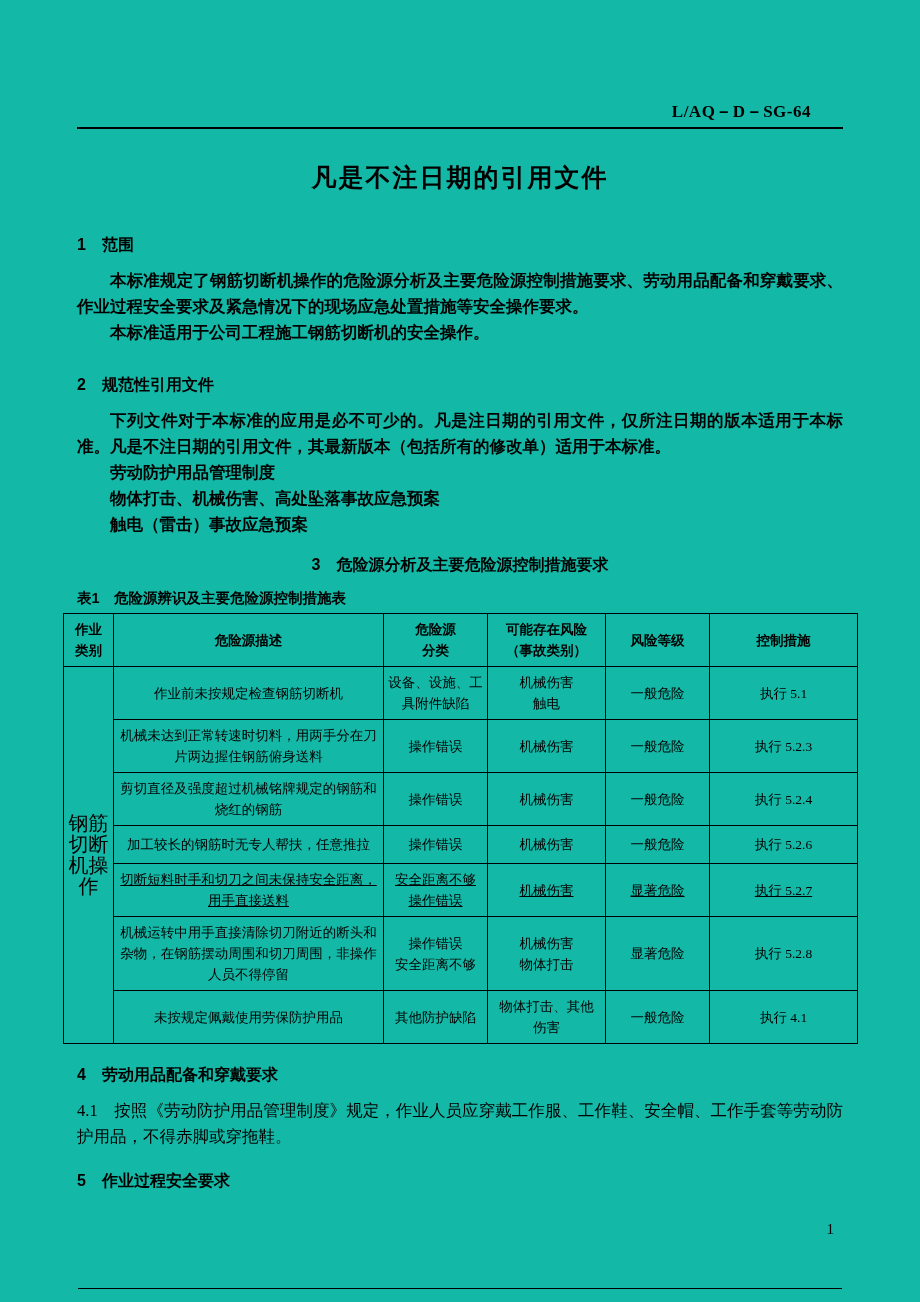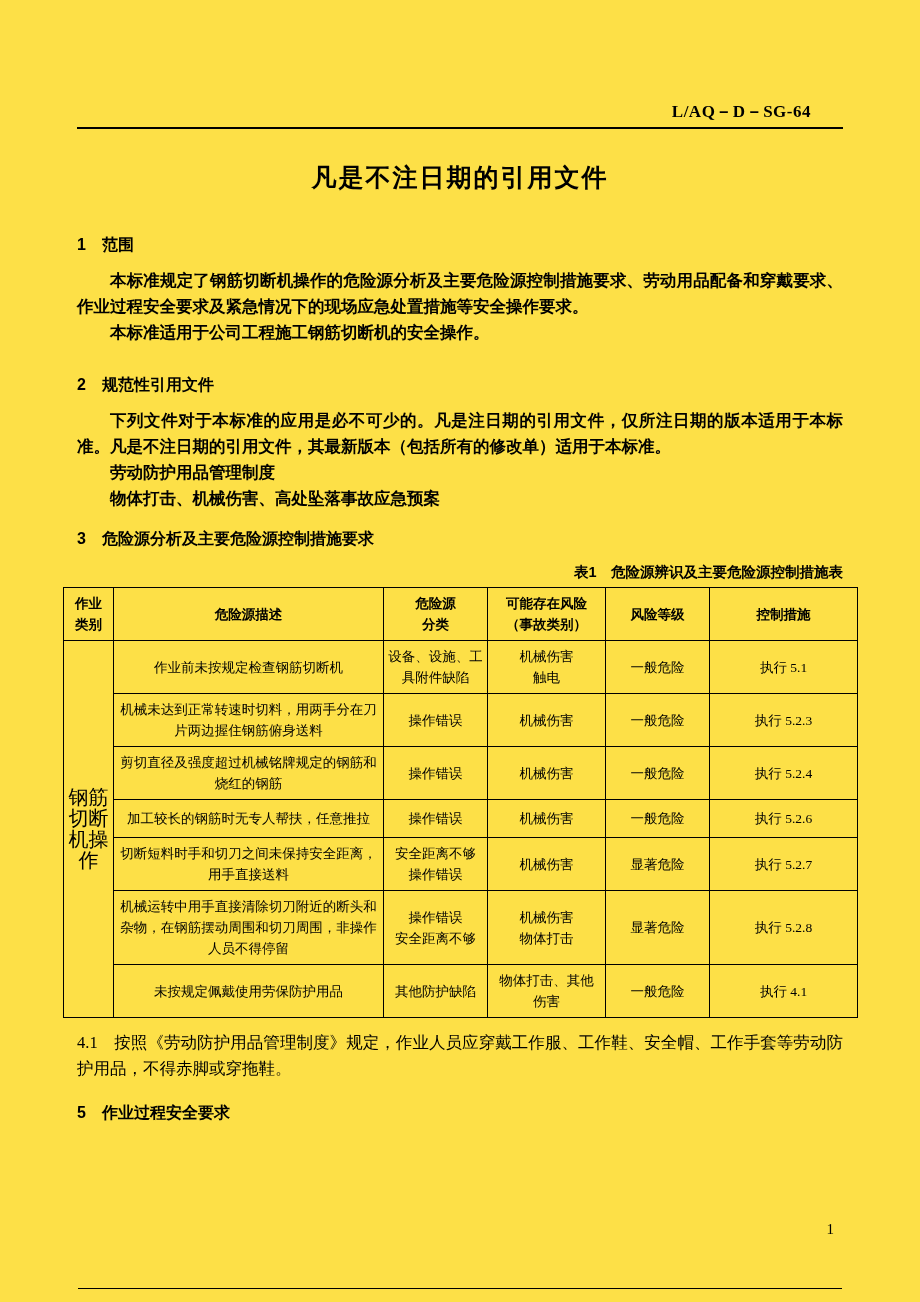--- a/index.html
+++ b/index.html
@@ -1,19 +1,19 @@
 <!DOCTYPE html>
 <html><head>
 <meta charset="utf-8">
 <style>
   * { margin: 0; padding: 0; box-sizing: border-box; }
   html, body { background: #ffffff; }
   .page {
     width: 920px; height: 1302px;
-    background: #fde047; color: #000;
+    background: #14b8a6; color: #000;
     position: relative;
     font-family: "Liberation Serif", "DejaVu Serif", serif;
     overflow: hidden;
   }
   .content { padding: 0 77px; }
 
   .doc-code {
     padding-top: 100px;
     padding-right: 32px;
     text-align: right;
@@ -35,37 +35,37 @@
   }
 
   .heading {
     font-size: 16px;
     font-weight: bold;
     font-family: "Liberation Sans", "DejaVu Sans", sans-serif;
     line-height: 22px;
   }
   .h-s1 { margin-top: 40px; }
   .h-s2 { margin-top: 28px; }
-  .h-s3 { margin-top: 16px; }
+  .h-s3 { margin-top: 16px; text-align: center; }
   .h-s4 { margin-top: 20px; }
   .h-s5 { margin-top: 20px; }
 
   .para {
     font-size: 16.5px;
     line-height: 26px;
     text-align: justify;
     margin-top: 12px;
   }
   .para + .para { margin-top: 0; }
   .indent { text-indent: 2em; font-weight: bold; }
   .ref { margin-top: 0; text-align: left; }
 
   .table-caption {
     margin-top: 12px;
-    text-align: right;
+    text-align: left;
     font-size: 14.5px;
     font-weight: bold;
     font-family: "Liberation Sans", "DejaVu Sans", sans-serif;
     line-height: 20px;
   }
 
   table.hazard {
     margin-top: 5px;
     margin-left: -14px;
     width: 794px;
@@ -92,21 +92,21 @@
   td.cat {
     white-space: pre-line;
     line-height: 26px;
     font-size: 20px;
     padding: 4px 2px;
   }
   tr.r1 { height: 52px; }
   tr.r2 { height: 52px; }
   tr.r3 { height: 52px; }
   tr.r4 { height: 38px; }
-  tr.r5 { height: 52px; }
+  tr.r5 { height: 52px; text-decoration: underline; }
   tr.r6 { height: 72px; }
   tr.r7 { height: 52px; }
 
   .s4-para { margin-top: 12px; }
 
   .page-number {
     position: absolute;
     right: 86px;
     bottom: 64px;
     font-size: 15px;
@@ -131,20 +131,21 @@
     <div class="title">凡是不注日期的引用文件</div>
 
     <div class="heading h-s1">1　范围</div>
     <p class="para indent">本标准规定了钢筋切断机操作的危险源分析及主要危险源控制措施要求、劳动用品配备和穿戴要求、作业过程安全要求及紧急情况下的现场应急处置措施等安全操作要求。</p>
     <p class="para indent">本标准适用于公司工程施工钢筋切断机的安全操作。</p>
 
     <div class="heading h-s2">2　规范性引用文件</div>
     <p class="para indent">下列文件对于本标准的应用是必不可少的。凡是注日期的引用文件，仅所注日期的版本适用于本标准。凡是不注日期的引用文件，其最新版本（包括所有的修改单）适用于本标准。</p>
     <p class="para indent ref">劳动防护用品管理制度</p>
     <p class="para indent ref">物体打击、机械伤害、高处坠落事故应急预案</p>
+    <p class="para indent ref">触电（雷击）事故应急预案</p>
 
     <div class="heading h-s3">3　危险源分析及主要危险源控制措施要求</div>
 
     <div class="table-caption">表1　危险源辨识及主要危险源控制措施表</div>
 
     <table class="hazard">
       <colgroup>
         <col style="width:50px">
           <col style="width:270px">
           <col style="width:104px">
@@ -219,20 +220,21 @@
           <td class="desc">未按规定佩戴使用劳保防护用品</td>
           <td class="pre">其他防护缺陷</td>
           <td class="pre">物体打击、其他
 伤害</td>
           <td>一般危险</td>
           <td class="measure">执行 4.1</td>
         </tr>
       </tbody>
     </table>
 
+    <div class="heading h-s4">4　劳动用品配备和穿戴要求</div>
     <p class="para s4-para">4.1　按照《劳动防护用品管理制度》规定，作业人员应穿戴工作服、工作鞋、安全帽、工作手套等劳动防护用品，不得赤脚或穿拖鞋。</p>
 
     <div class="heading h-s5">5　作业过程安全要求</div>
 
   </div>
 
   <div class="page-number">1</div>
   <div class="bottom-rule"></div>
 </div>
 

